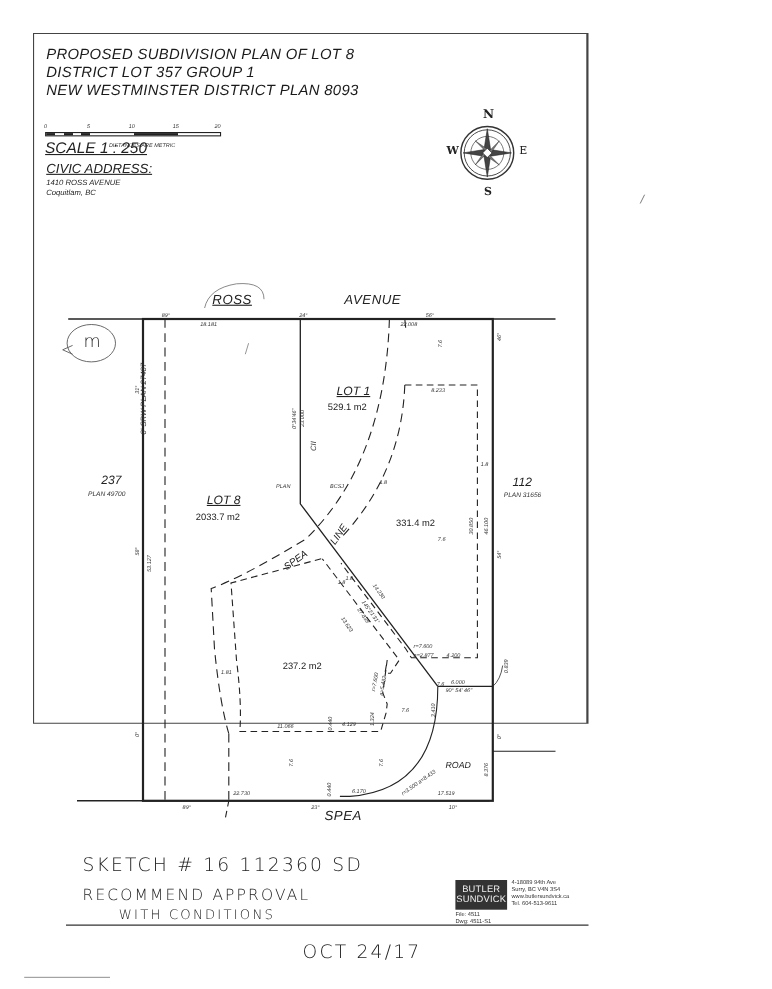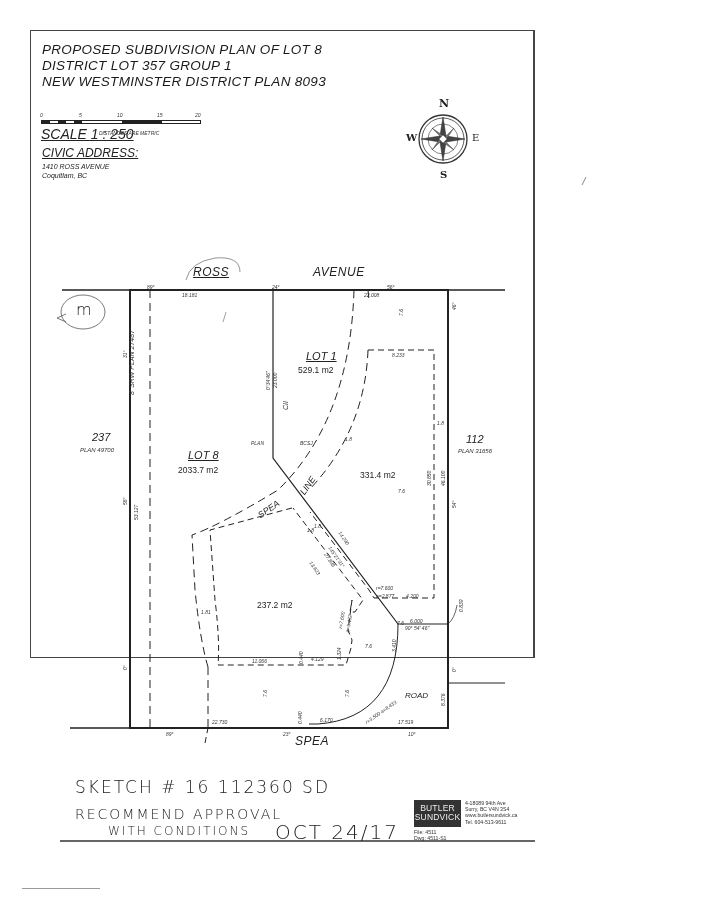--- a/index.html
+++ b/index.html
@@ -171,21 +171,21 @@
 <div class="t tiny" style="left:320px; top:717px;">6.170</div>
 <div class="t tiny" style="left:364px; top:720px; transform:rotate(-35deg); transform-origin:0 0;">r=3.500 a=8.433</div>
 <div class="t tiny" style="left:398px; top:719px;">17.519</div>
 <div class="t tiny" style="left:166px; top:731px;">89°</div>
 <div class="t tiny" style="left:283px; top:731px;">23°</div>
 <div class="t tiny" style="left:408px; top:731px;">10°</div>
 
 <div class="t hand" style="left:75px; top:777px; font-size:17px;">SKETCH # 16 112360 SD</div>
 <div class="t hand" style="left:75px; top:806px; font-size:14px;">RECOMMEND  APPROVAL</div>
 <div class="t hand" style="left:75px; top:824px; font-size:12px;margin-left:33px;">WITH  CONDITIONS</div>
-<div class="t hand" style="left:275px; top:820px; font-size:20px;">OCT 24/17</div>
+<div class="t hand" style="left:275px; top:856px; font-size:17px;">OCT 24/17</div>
 
 <div class="logo-box">
   <div>BUTLER</div>
   <div>SUNDVICK</div>
 </div>
 <div class="firm" style="left:465px; top:800px;">
   <div>4-18089 94th Ave</div>
   <div>Surry, BC  V4N 3S4</div>
   <div>www.butlersundvick.ca</div>
   <div>Tel. 604-513-9611</div>

